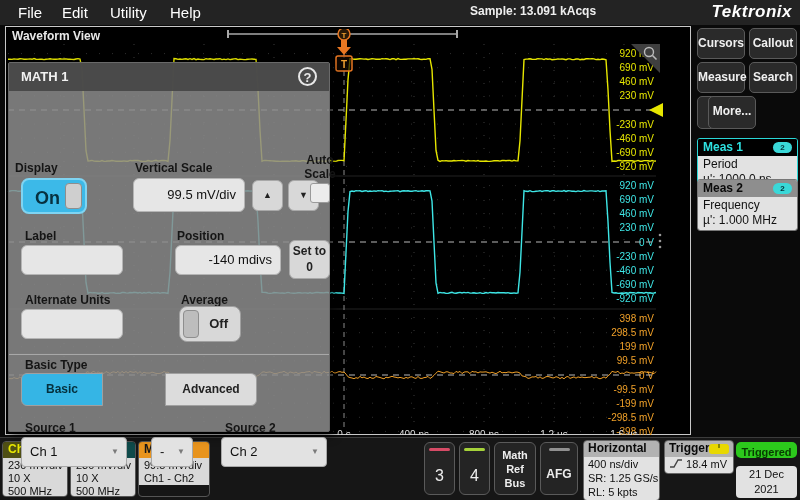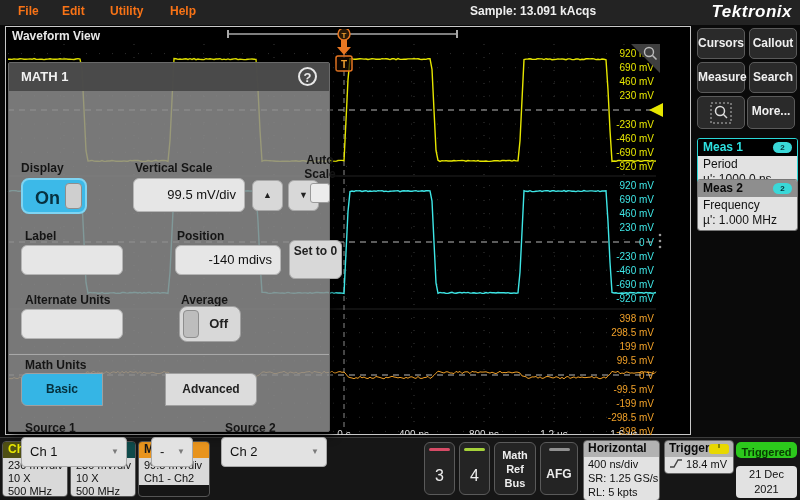--- a/index.html
+++ b/index.html
@@ -2,21 +2,21 @@
 <html><head>
 <meta charset="utf-8">
 <style>
   * { margin:0; padding:0; box-sizing:border-box; }
   html,body { width:800px; height:500px; background:#000; overflow:hidden;
               font-family:"Liberation Sans", sans-serif; }
   #app { position:relative; width:800px; height:500px; background:#0a0a0a; }
 
   
   #menubar { position:absolute; left:0; top:0; width:800px; height:25px; background:#232323; }
-  .menu-item { position:absolute; top:4px; color:#f97316; font-size:12px; font-weight:700; cursor:default; }
+  .menu-item { position:absolute; top:4px; color:#ffffff; font-size:15px; font-weight:400; cursor:default; }
   #menu-file{left:18px;} #menu-edit{left:62px;} #menu-utility{left:110px;} #menu-help{left:170px;}
   #sample-counter { position:absolute; top:4px; left:470px; color:#efefef; font-size:12px; font-weight:700; }
   #brand { position:absolute; top:2px; right:8px; color:#fff; font-size:17px; font-weight:800; font-style:italic; letter-spacing:.5px; }
 
   
   #wave-panel { position:absolute; left:5px; top:26px; width:686px; height:409px;
                 background:#000; border:1px solid #c8c8c8; }
   #wave-title { position:absolute; left:6px; top:2px; color:#e8e8e8; font-size:12px; font-weight:700; z-index:3; }
   #wave-svg { position:absolute; left:0; top:2px; z-index:1; }
 
@@ -38,21 +38,21 @@
   #display-toggle .tg-text { position:absolute; left:12px; top:8px; font-size:18px; font-weight:700; color:#07303f; }
   #display-toggle .tg-knob { position:absolute; right:3px; top:3px; width:17px; height:26px; background:#cfcfcf;
                     border:1px solid #8e8e8e; border-radius:4px; }
   #vscale-field { left:124px; top:115px; width:112px; height:34px; text-align:right; line-height:32px; }
   .stepper { width:31px; height:31px; line-height:29px; font-size:9px; }
   #auto-scale-label { left:293px; top:91px; width:36px; text-align:center; line-height:1.15; }
   #auto-scale-check { position:absolute; left:301px; top:120px; width:20px; height:20px; background:#ececec;
                       border:1px solid #9a9a9a; border-radius:3px; }
   #label-field { left:12px; top:182px; width:102px; height:30px; }
   #position-field { left:166px; top:182px; width:106px; height:30px; text-align:right; }
-  #set-zero-btn { left:280px; top:177px; width:53px; height:39px; font-size:12px; line-height:1.3; padding-top:3px; }
+  #set-zero-btn { left:280px; top:177px; width:41px; height:39px; font-size:12px; line-height:1.3; padding-top:3px; }
   #altunits-field { left:12px; top:246px; width:102px; height:30px; }
   #average-toggle { position:absolute; left:170px; top:243px; width:62px; height:36px; background:#d8d8d8;
                     border:1px solid #a0a0a0; border-radius:8px; }
   #average-toggle .tg-knob { position:absolute; left:3px; top:3px; width:16px; height:28px; background:#bdbdbd;
                     border:1px solid #8e8e8e; border-radius:4px; }
   #average-toggle .tg-text { position:absolute; right:12px; top:9px; font-size:13px; font-weight:700; color:#222; }
   #dlg-divider { position:absolute; left:0px; top:290px; width:100%; height:2px;
                  background:#7a7a7a; border-bottom:1px solid #a8a8a8; }
   .seg-btn { position:absolute; top:310px; height:33px; background:#dcdcdc; border:1px solid #a0a0a0;
              color:#222; font-size:12px; font-weight:700; text-align:center; line-height:31px; }
@@ -64,21 +64,21 @@
   .dd-caret { position:absolute; right:7px; top:0px; color:#7a7a7a; font-size:8px; }
   #src1-dd { left:12px; top:374px; width:106px; height:30px; }
   #op-dd   { left:142px; top:374px; width:42px; height:30px; }
   #src2-dd { left:212px; top:374px; width:106px; height:30px; }
 
   
   .side-btn { position:absolute; width:48px; height:31px; background:#2a2a2a; border:1px solid #5a5a5a;
               border-radius:5px; color:#f0f0f0; font-size:12px; font-weight:700; text-align:center; line-height:29px; }
   #btn-cursors{left:697px;top:28px;} #btn-callout{left:749px;top:28px;}
   #btn-measure{left:697px;top:62px;} #btn-search{left:749px;top:62px;}
-  #btn-zoom{left:697px;top:96px;height:33px;} #btn-more{left:747px;top:96px;height:33px;}
+  #btn-zoom{left:697px;top:96px;height:33px;} #btn-more{left:708px;top:96px;height:33px;}
   #zoom-glyph { display:inline-block; margin-top:5px; }
   .meas-badge { position:absolute; left:697px; width:101px; border-radius:3px; overflow:hidden; }
   #meas1 { top:138px; border:1px solid #2ad8d8; }
   #meas2 { top:179px; border:1px solid #777; }
   .meas-head { height:17px; font-size:12px; font-weight:700; padding:1px 5px 0 5px; position:relative; }
   #meas1 .meas-head { background:#000; color:#2ee0e0; }
   #meas2 .meas-head { background:#8e8e8e; color:#0a0a0a; }
   .meas-pill { position:absolute; right:5px; top:3px; width:19px; height:11px; background:#3ad8d8;
                border-radius:6px; color:#04333a; font-size:8px; font-weight:700; text-align:center; line-height:11px; }
   .meas-body { background:#e2e2e2; color:#111; font-size:12px; padding:1px 15px 2px 5px; line-height:1.25; }
@@ -222,21 +222,21 @@
         <circle cx="654" cy="218" r="1.3" fill="#999"></circle>
       </svg>
   </div>
 
   <div id="dialog">
     <div id="dialog-header">
       <span id="dialog-title">MATH 1</span>
       <span id="help-icon">?</span>
     </div>
 
-    <span class="dlg-label" style="left:12px;top:98px;">Display</span>
+    <span class="dlg-label" style="left:6px;top:98px;">Display</span>
     <div id="display-toggle">
       <span class="tg-text">On</span>
       <div class="tg-knob"></div>
     </div>
 
     <span class="dlg-label" style="left:126px;top:98px;">Vertical Scale</span>
     <div class="dlg-field" id="vscale-field">99.5 mV/div</div>
     <div class="dlg-btn stepper" style="left:243px;top:117px;"><span>▲</span></div>
     <div class="dlg-btn stepper" style="left:279px;top:117px;"><span>▼</span></div>
     <span class="dlg-label" id="auto-scale-label">Auto Scale</span>
@@ -251,21 +251,21 @@
     <span class="dlg-label" style="left:16px;top:230px;">Alternate Units</span>
     <div class="dlg-field" id="altunits-field"></div>
     <span class="dlg-label" style="left:172px;top:230px;">Average</span>
     <div id="average-toggle">
       <div class="tg-knob"></div>
       <span class="tg-text">Off</span>
     </div>
 
     <div id="dlg-divider"></div>
 
-    <span class="dlg-label" style="left:16px;top:295px;">Math Units</span>
+    <span class="dlg-label" style="left:16px;top:295px;">Basic Type</span>
     <div class="seg-btn" id="seg-basic">Basic</div>
     <div class="seg-btn" id="seg-advanced">Advanced</div>
 
     <span class="dlg-label" style="left:16px;top:358px;">Source 1</span>
     <div class="dropdown" id="src1-dd">
       <span>Ch 1</span>
       <span class="dd-caret">▼</span>
     </div>
     <div class="dropdown" id="op-dd">
       <span>-</span>

